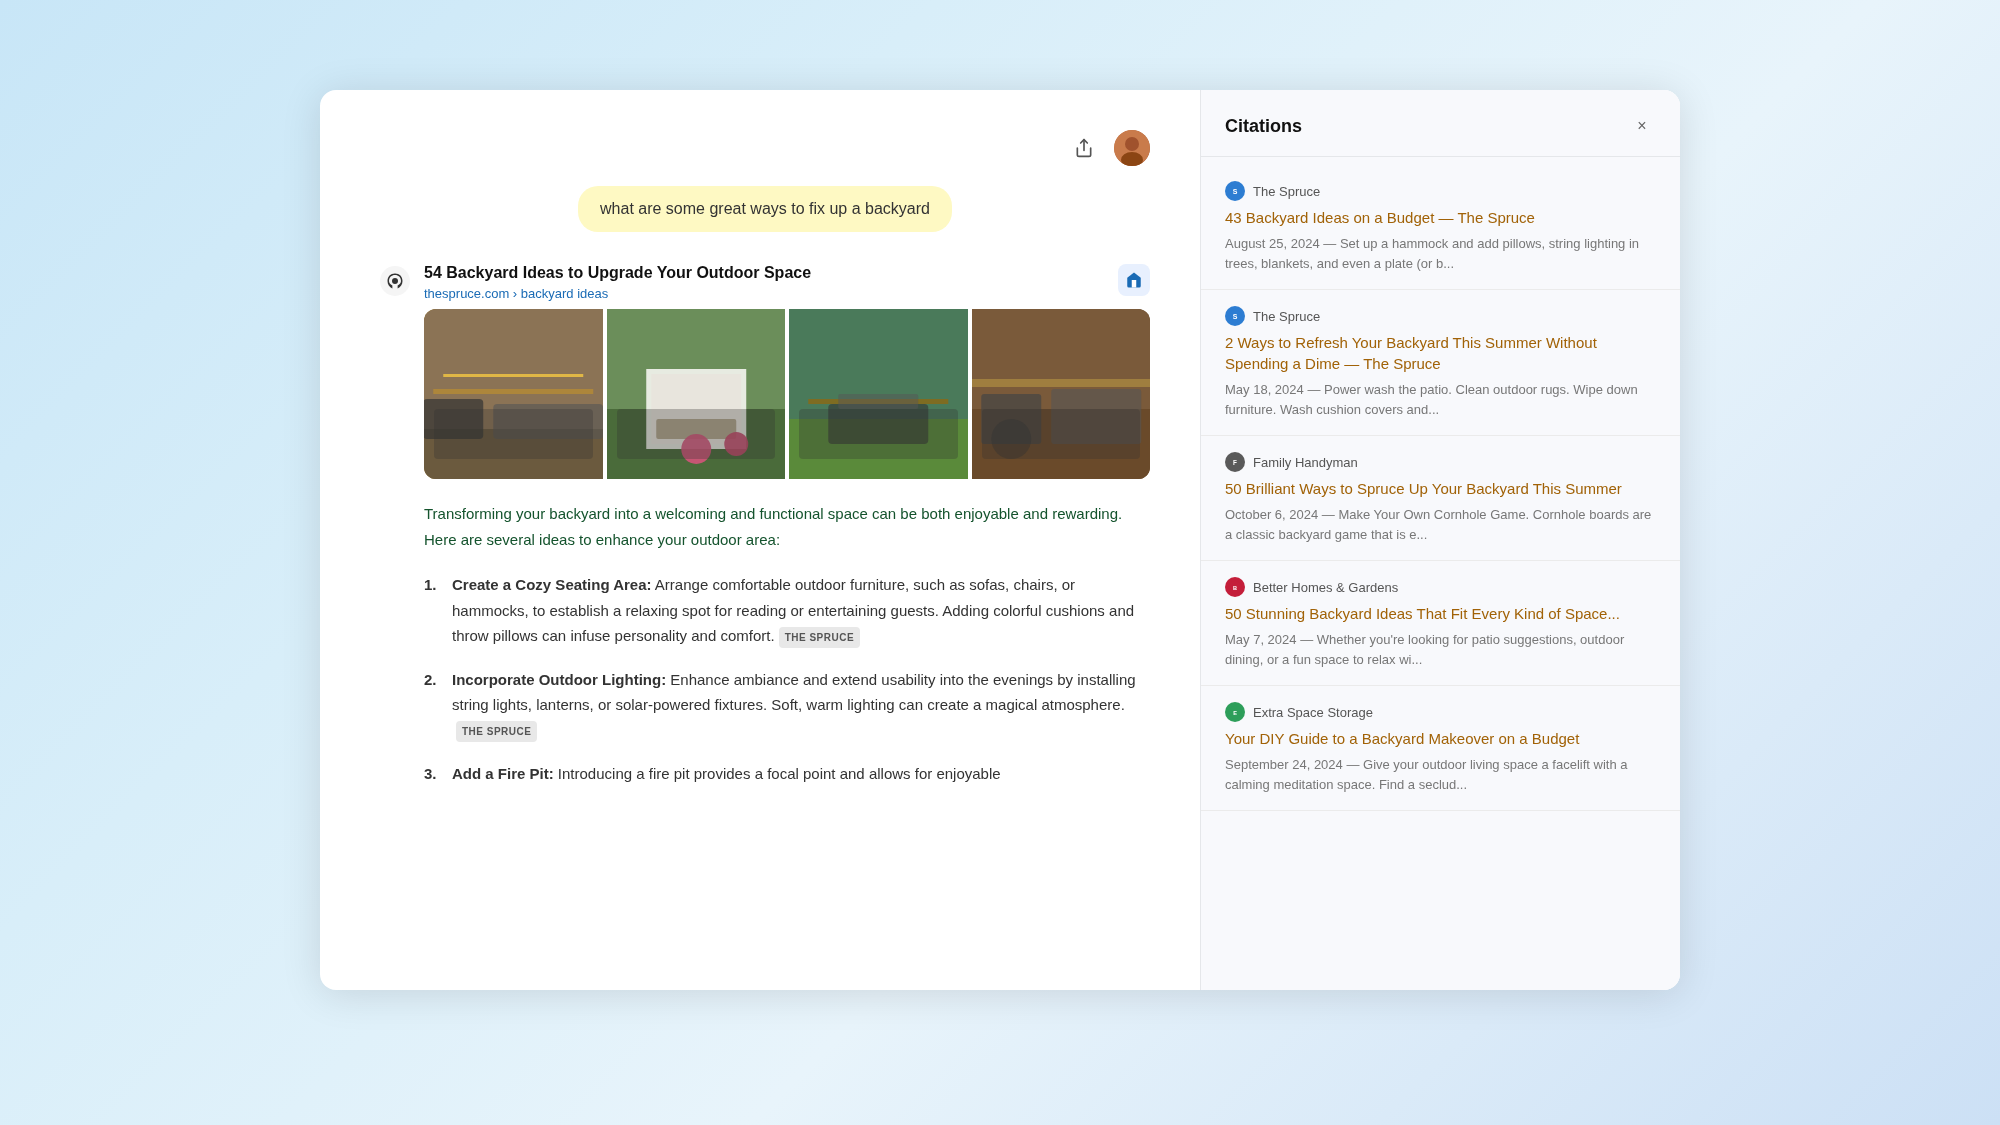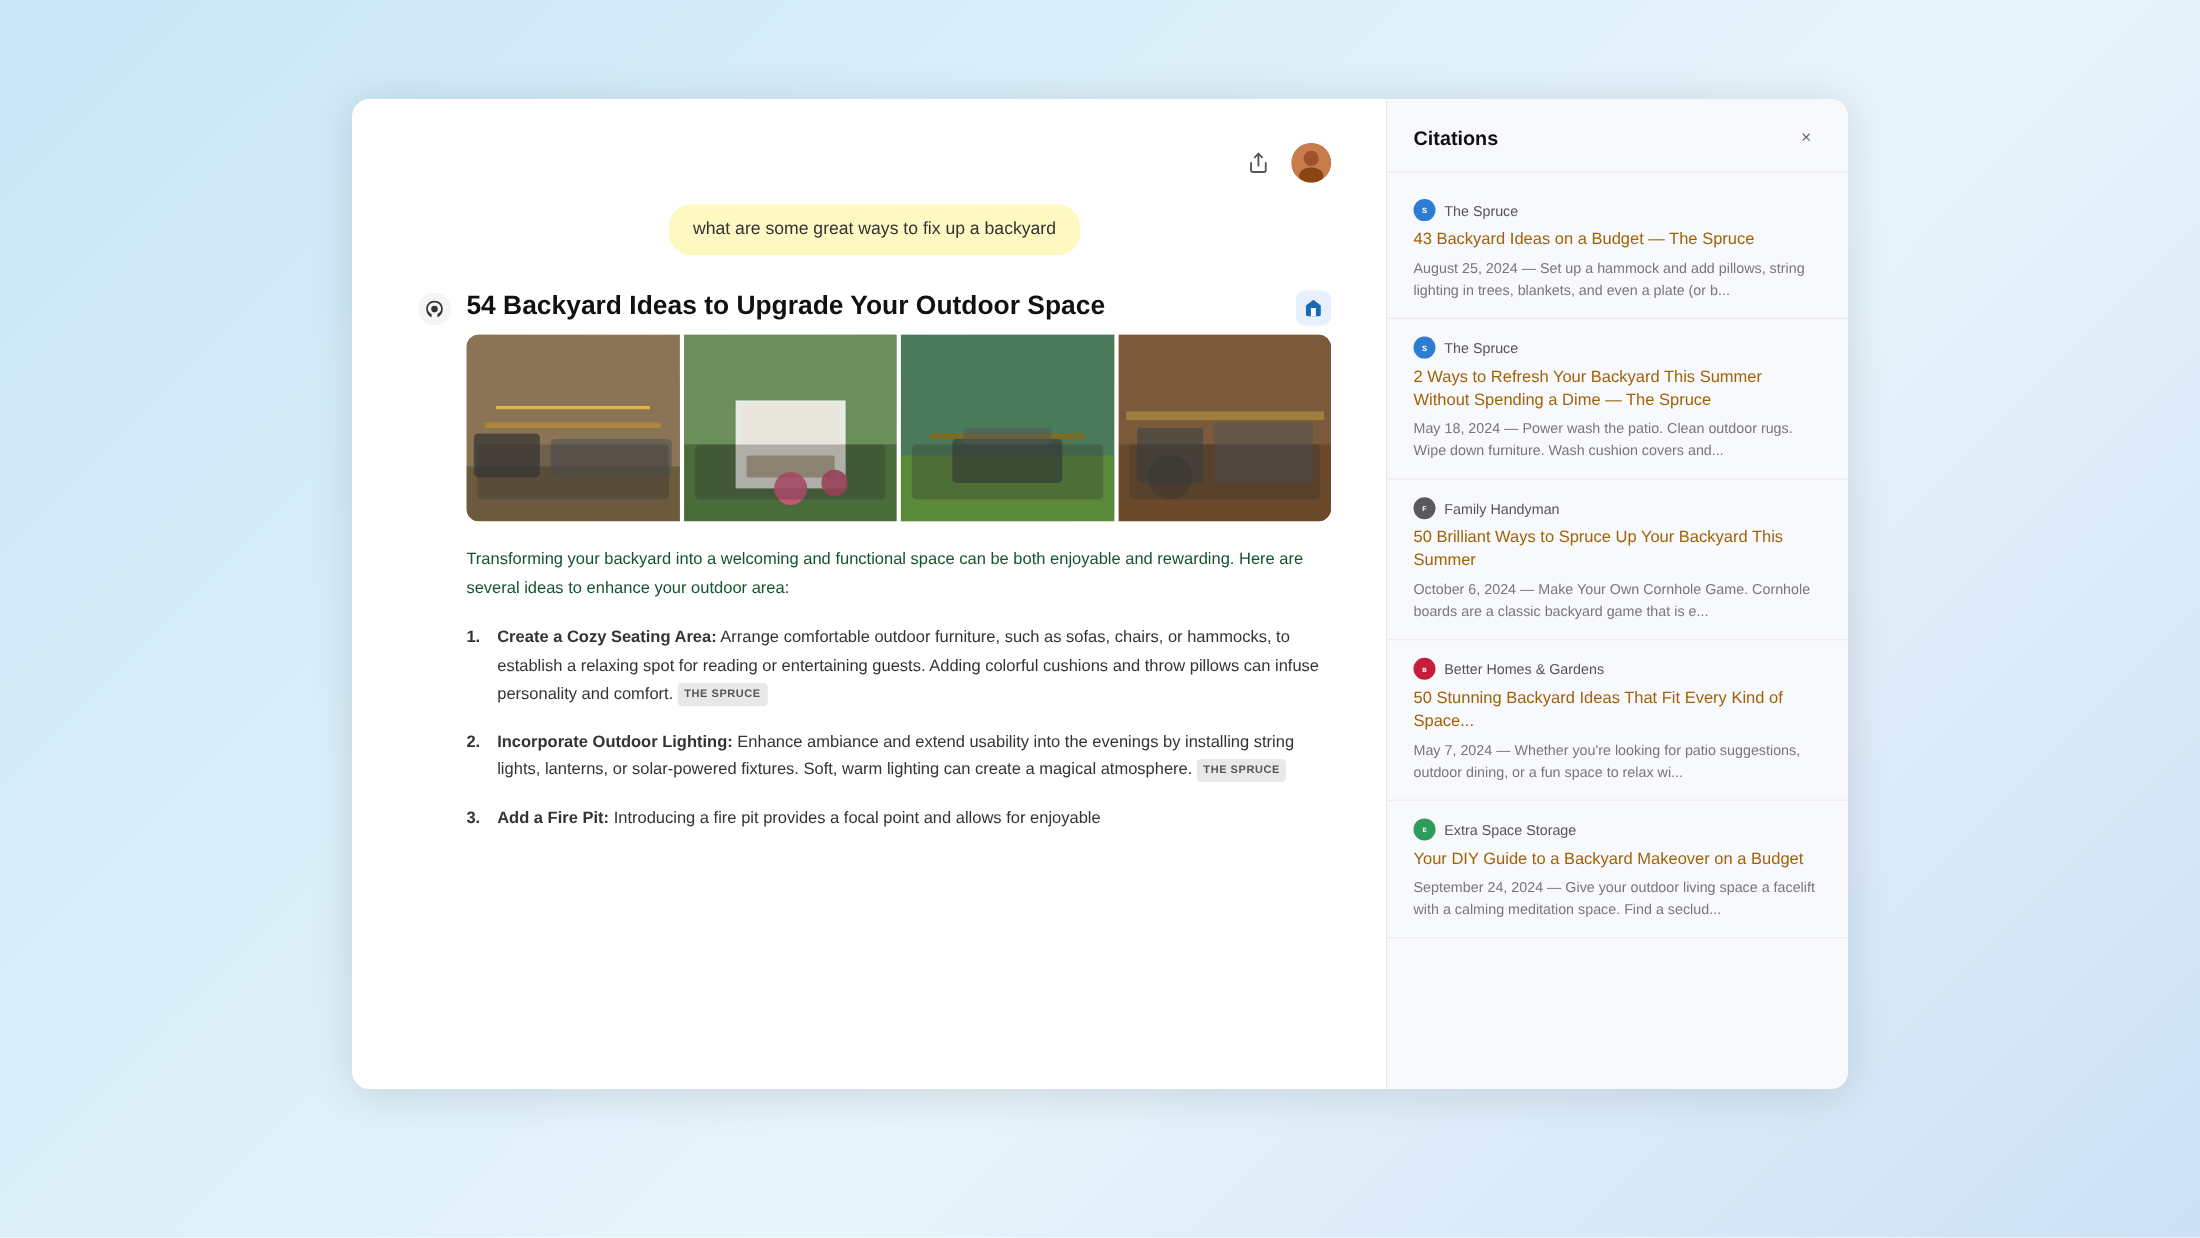--- a/index.html
+++ b/index.html
@@ -78,21 +78,21 @@
       margin-bottom: 8px;
     }
     .chatgpt-icon {
       width: 30px;
       height: 30px;
       flex-shrink: 0;
       margin-top: 2px;
     }
     .result-title-area { flex: 1; }
     .result-title {
-      font-size: 24px;
+      font-size: 16px;
       font-weight: 700;
       color: #111;
       margin-bottom: 4px;
     }
     .result-breadcrumb {
       font-size: 13px;
       color: #1a6bb5;
       cursor: pointer;
     }
     .house-btn {
@@ -171,21 +171,21 @@
       color: #555;
       background: #e8e8e8;
       border-radius: 4px;
       padding: 2px 6px;
       margin-left: 4px;
       letter-spacing: 0.5px;
       vertical-align: middle;
     }
     
     .right-panel {
-      width: 420px;
+      width: 480px;
       background: #f8f9fc;
       border-left: 1px solid #e5e7ea;
       display: flex;
       flex-direction: column;
       overflow: hidden;
     }
     .citations-header {
       display: flex;
       align-items: center;
       justify-content: space-between;
@@ -294,20 +294,21 @@
     <div class="result-header">
       <div class="chatgpt-icon">
         <svg viewBox="0 0 40 40" fill="none" xmlns="http://www.w3.org/2000/svg">
           <circle cx="20" cy="20" r="20" fill="#f5f5f5"></circle>
           <path d="M20 10 C14 10, 10 14, 10 20 C10 24.5, 12.5 28.5, 16.5 30 L16.5 26 C13.5 24.5, 12 22.5, 12 20 C12 15, 15.5 12, 20 12 C24.5 12, 28 15, 28 20 C28 22.5, 26.5 24.5, 23.5 26 L23.5 30 C27.5 28.5, 30 24.5, 30 20 C30 14, 26 10, 20 10 Z" fill="#333"></path>
           <circle cx="20" cy="20" r="4" fill="#333"></circle>
         </svg>
       </div>
       <div class="result-title-area">
         <div class="result-title">54 Backyard Ideas to Upgrade Your Outdoor Space</div>
+        <div class="result-breadcrumb">thespruce.com › backyard ideas</div>
       </div>
       <button class="house-btn">
         <svg width="18" height="18" viewBox="0 0 24 24" fill="#1a6bb5">
           <path d="M3 9l9-7 9 7v11a2 2 0 01-2 2H5a2 2 0 01-2-2z"></path>
           <polyline points="9 22 9 12 15 12 15 22" fill="white"></polyline>
         </svg>
       </button>
     </div>
 
     <div class="image-grid">

